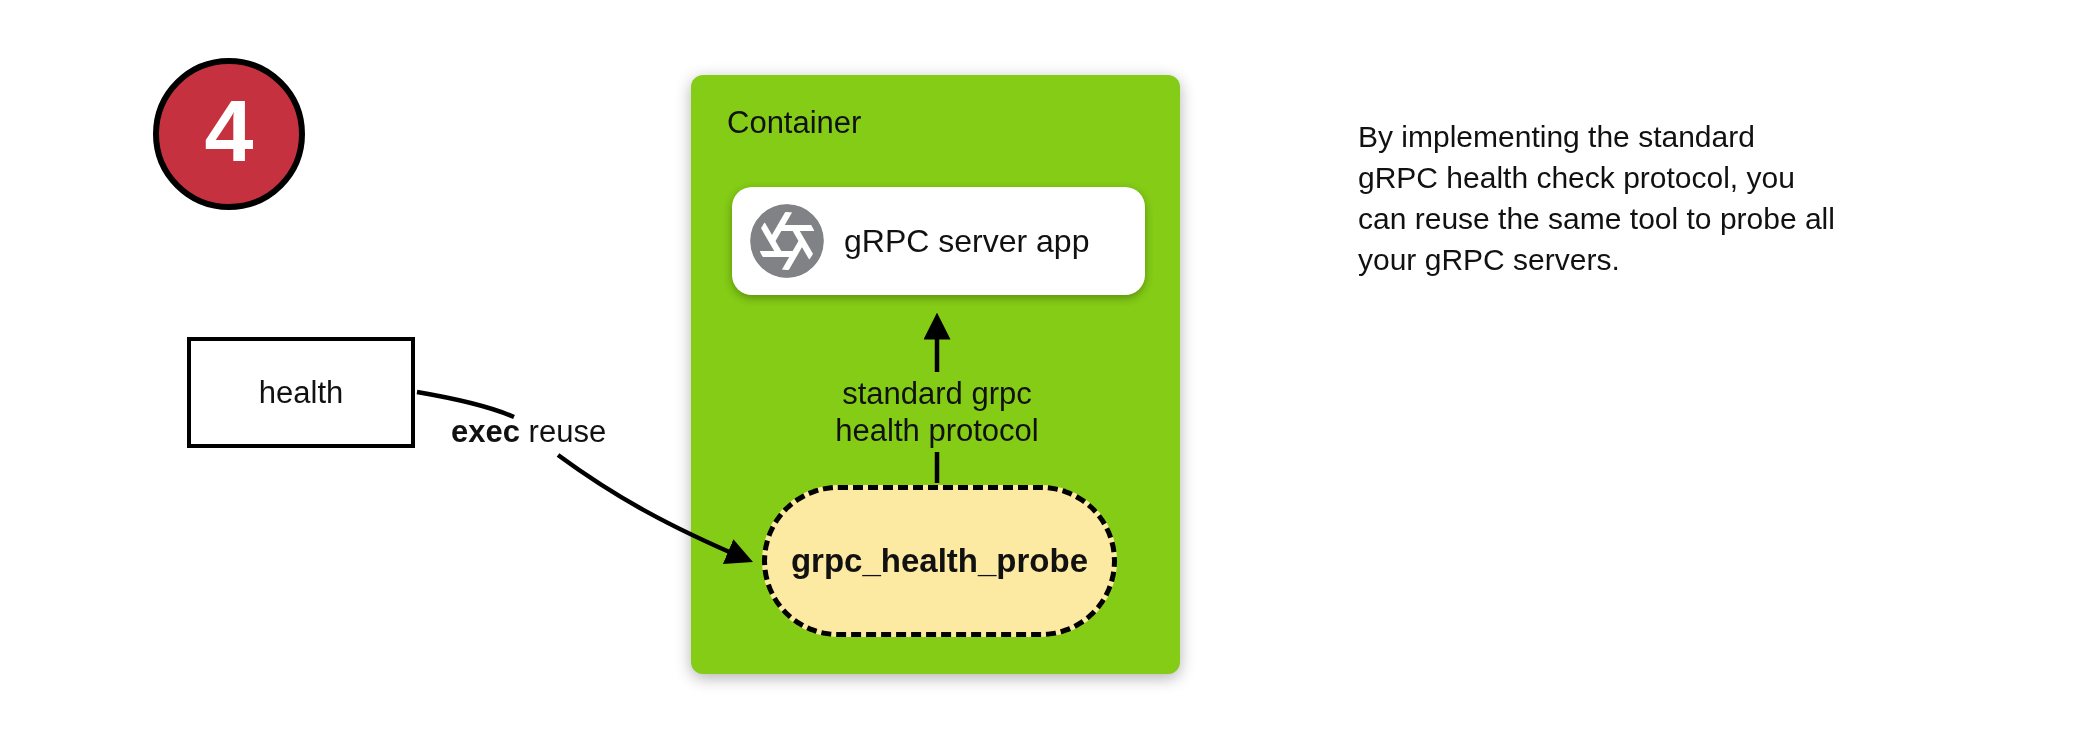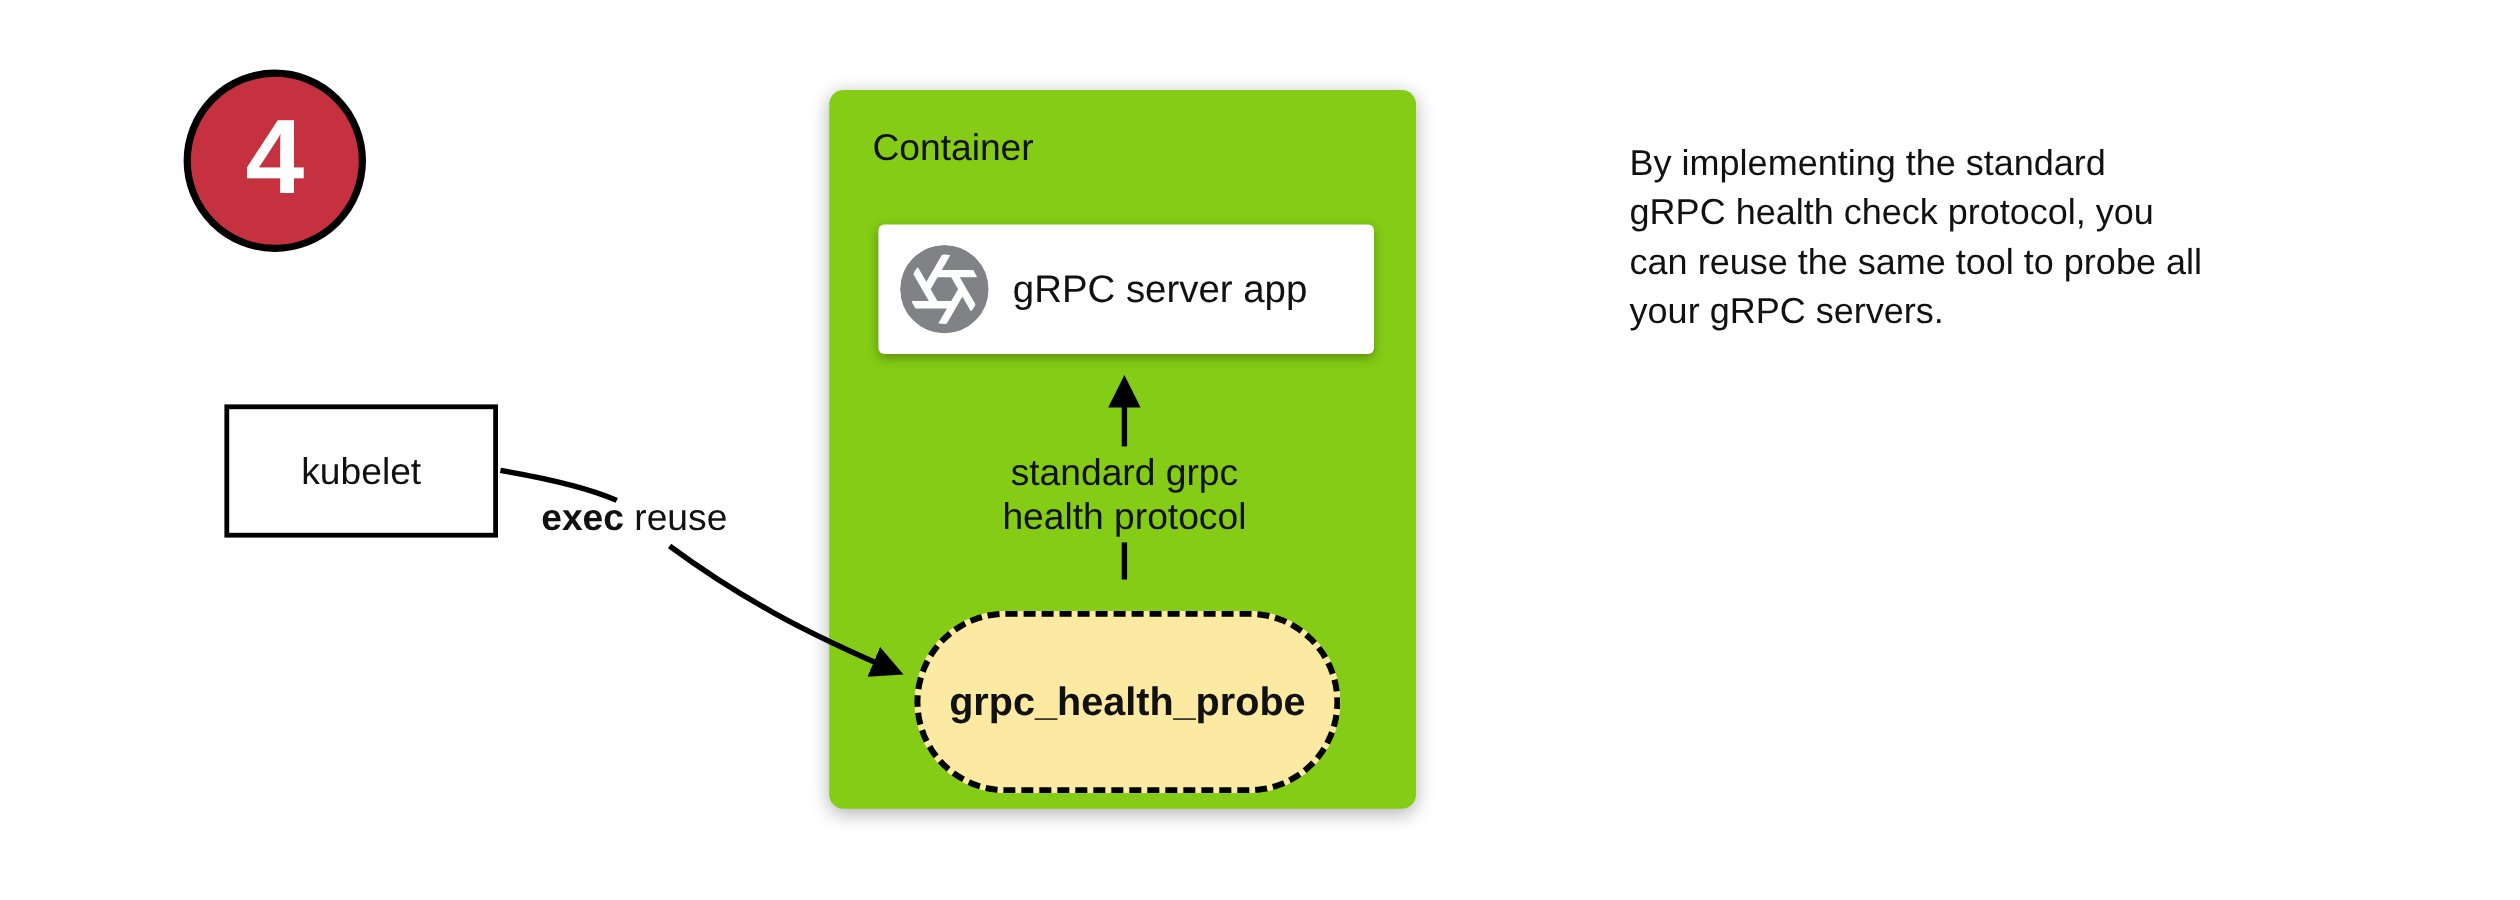--- a/index.html
+++ b/index.html
@@ -65,21 +65,21 @@
   .container-title {
     position: absolute;
     left: 36px; top: 30px;
     font-size: 31px;
   }
   .server-card {
     position: absolute;
     left: 41px; top: 112px;
     width: 413px; height: 108px;
     background: #ffffff;
-    border-radius: 5px;
+    border-radius: 20px;
     box-shadow: 0 3px 9px rgba(0,0,0,0.30);
     display: flex; align-items: center;
     padding-left: 16px;
   }
   .server-card .icon { width: 78px; height: 78px; flex: 0 0 auto; }
   .server-card .label { font-size: 32px; margin-left: 18px; }
 
   .protocol-label {
     position: absolute;
     left: 66px; top: 300px;
@@ -91,21 +91,21 @@
   }
 
   .probe-pill {
     position: absolute;
     left: 71px; top: 410px;
     width: 355px; height: 152px;
     background: #fce9a2;
     border: 5px dashed #000000;
     border-radius: 80px;
     display: flex; flex-direction: column;
-    align-items: center; justify-content: center; margin-top: 24px;
+    align-items: center; justify-content: center;
   }
   .probe-pill .name { font-size: 33px; font-weight: bold; line-height: 42px; }
   .probe-pill .sub  { font-size: 31px; line-height: 38px; }
 
   
   .note {
     position: absolute;
     left: 1318px; top: 116px;
     width: 600px;
     font-size: 30px;
@@ -125,21 +125,21 @@
 </head>
 <body>
 
 <div class="canvas">
 
   <div class="step-badge">
     <span>4</span>
   </div>
 
   <div class="kubelet-box">
-    <span>kubelet</span>
+    <span>health</span>
   </div>
 
   <div class="container-box">
     <div class="container-title">Container</div>
 
     <div class="server-card">
       <svg class="icon" viewBox="0 0 24 24" aria-hidden="true">
         <circle cx="12" cy="12" r="11.2" fill="#808285"></circle>
         <g stroke="#ffffff" stroke-width="1.9" stroke-linecap="butt">
           <line x1="14.31" y1="8" x2="20.05" y2="17.94"></line>

